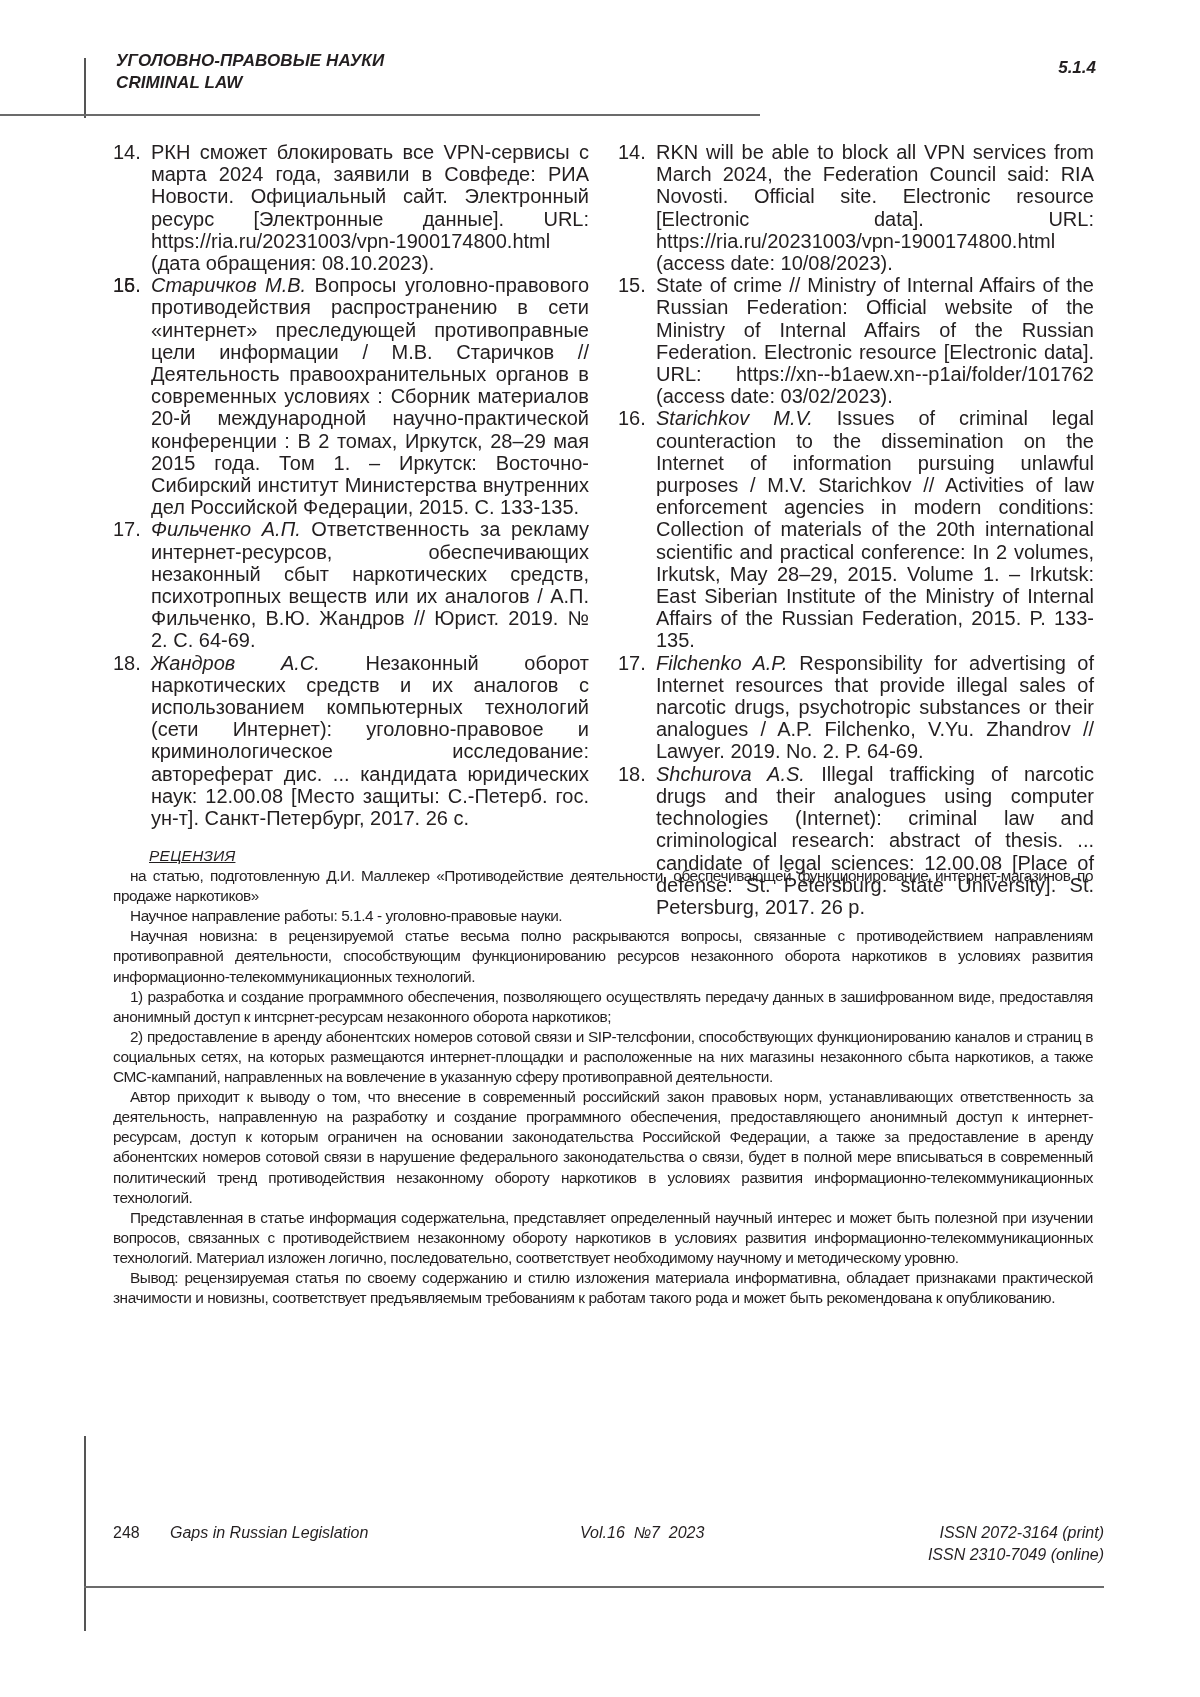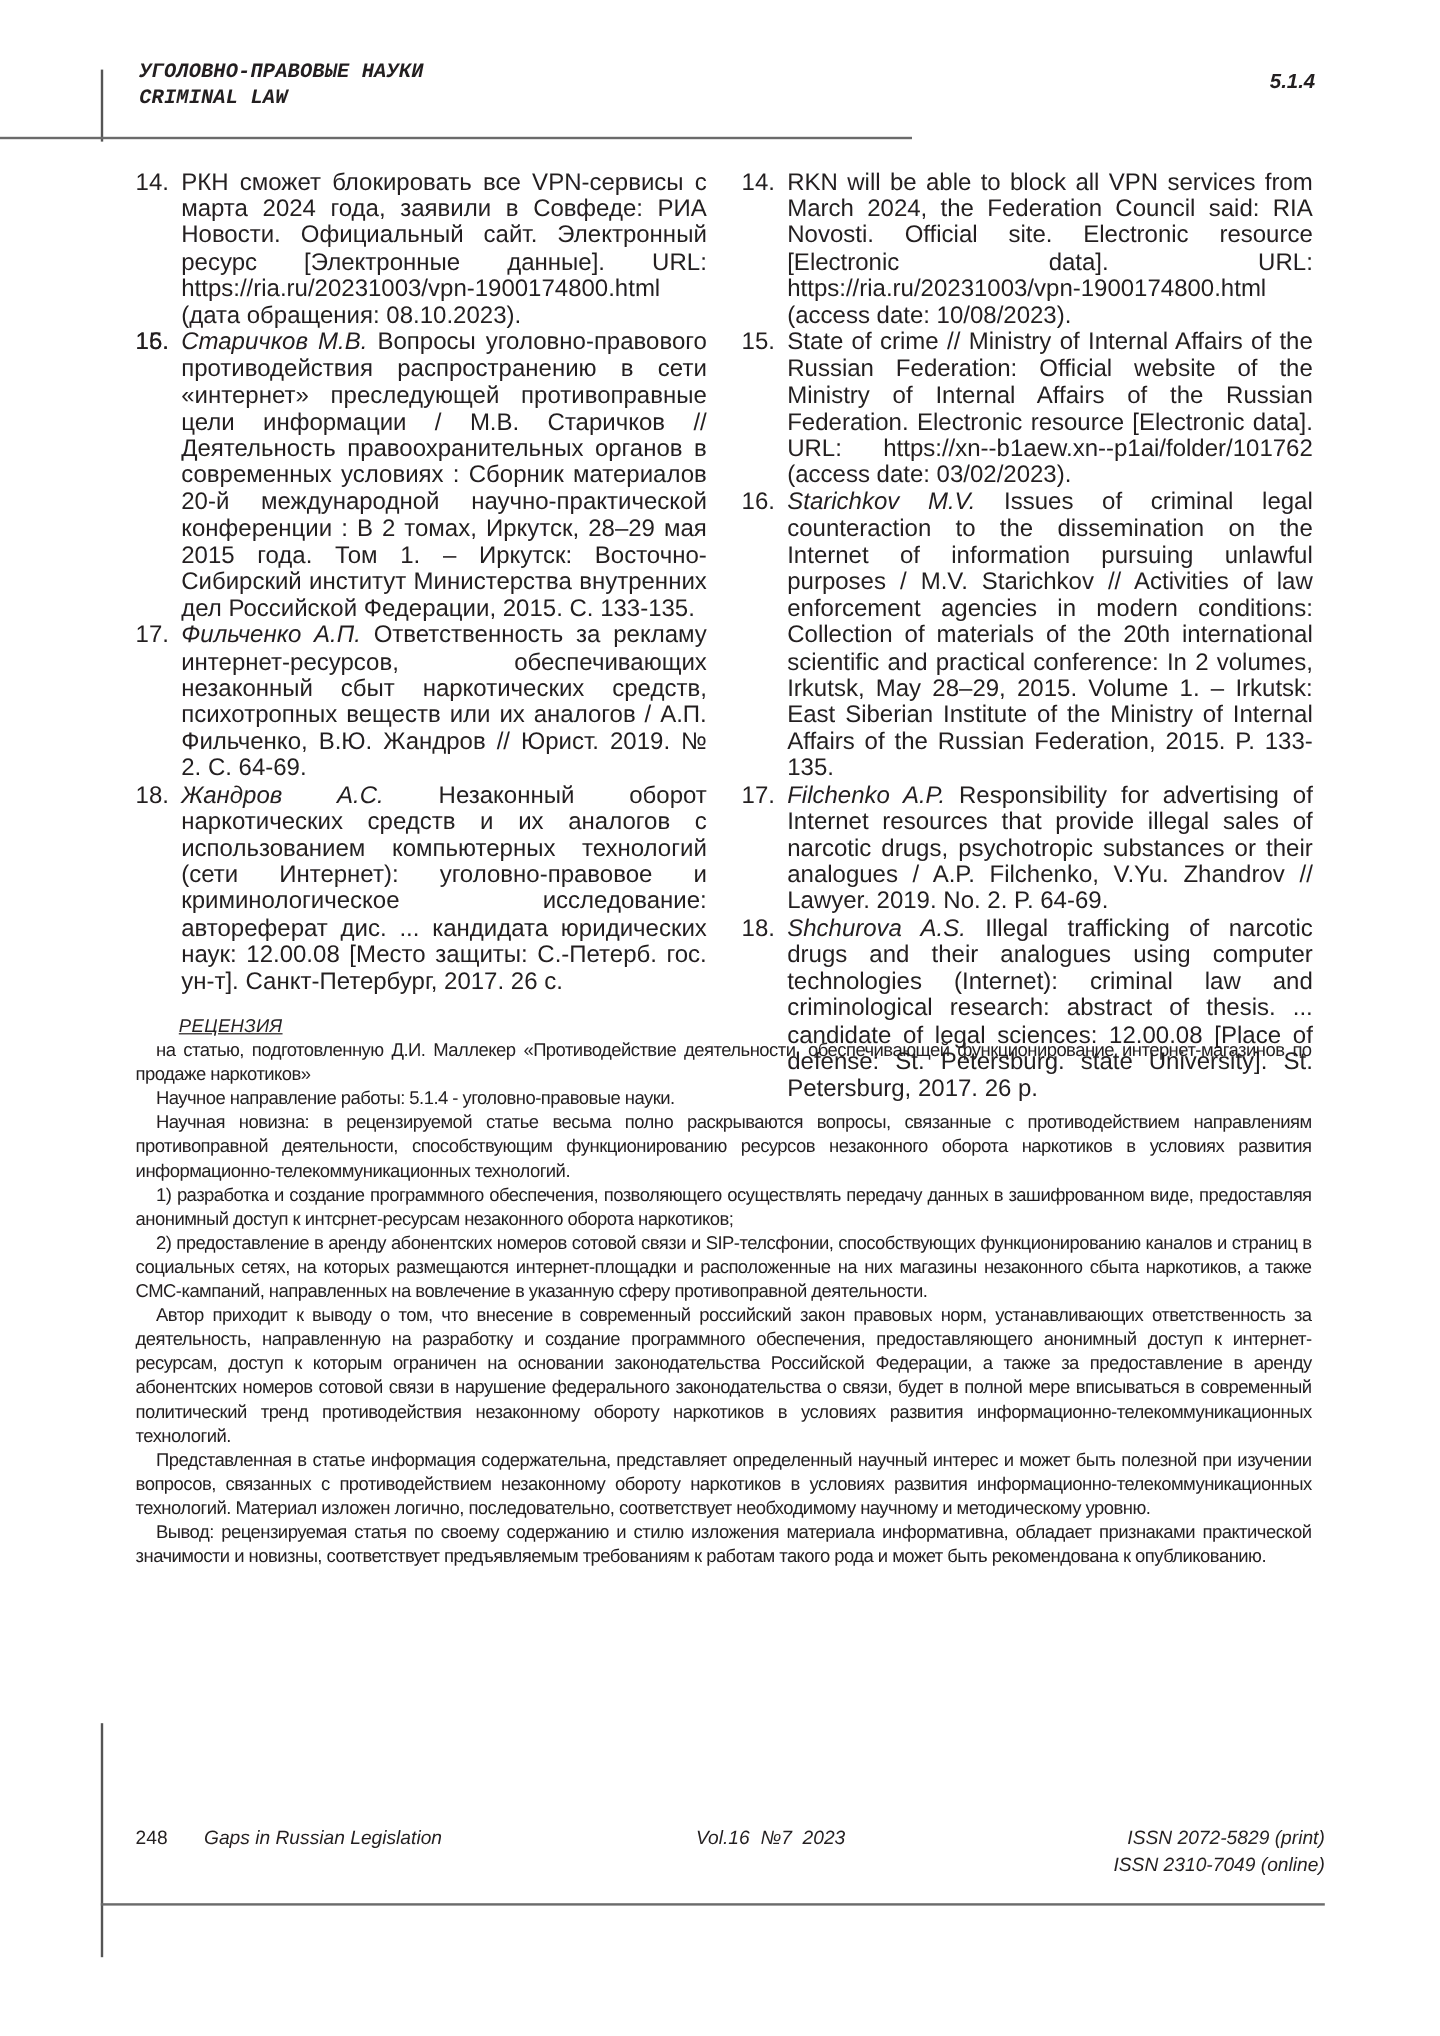--- a/index.html
+++ b/index.html
@@ -3,21 +3,21 @@
 <meta charset="utf-8">
 <style>
   html, body { margin: 0; padding: 0; background: #ffffff; }
   body { width: 1200px; height: 1697px; position: relative; overflow: hidden;
          font-family: "Liberation Sans", "DejaVu Sans", sans-serif; color: #231f20; }
 
   
   .hdr-vline { position: absolute; left: 84px; top: 58px; width: 1.5px; height: 60px; background: #555; }
   .hdr-hline { position: absolute; left: 0; top: 114px; width: 760px; height: 2px; background: #6b6b6b; }
   .hdr-title { position: absolute; left: 116px; top: 50px; font-style: italic; font-weight: bold;
-               font-size: 17px; line-height: 22px; letter-spacing: 0.1px; font-family: Liberation Mono, monospace; }
+               font-size: 17px; line-height: 22px; letter-spacing: 0.1px; }
   .hdr-code { position: absolute; right: 104px; top: 58px; font-style: italic; font-weight: bold; font-size: 17px; }
 
   
   .refs { position: absolute; top: 141px; font-size: 20px; line-height: 22.2px; }
   .refs.ru { left: 113px; width: 476px; }
   .refs.en { left: 618px; width: 476px; }
   .ref { position: relative; padding-left: 38px; text-align: justify; }
   .ref .num { position: absolute; left: 0; top: 0; }
   .ref .author { font-style: italic; }
 
@@ -74,15 +74,15 @@
   <p>Представленная в статье информация содержательна, представляет определенный научный интерес и может быть полезной при изучении вопросов, связанных с противодействием незаконному обороту наркотиков в условиях развития информационно-телекоммуникационных технологий. Материал изложен логично, последовательно, соответствует необходимому научному и методическому уровню.</p>
   <p>Вывод: рецензируемая статья по своему содержанию и стилю изложения материала информативна, обладает признаками практической значимости и новизны, соответствует предъявляемым требованиям к работам такого рода и может быть рекомендована к опубликованию.</p>
 </div>
 
 <div class="ftr-vline"></div>
 <div class="ftr-hline"></div>
 <div class="ftr ftr-page">248</div>
 <div class="ftr ftr-journal">Gaps in Russian Legislation</div>
 <div class="ftr ftr-vol" style="white-space: pre;">Vol.16  №7  2023</div>
 <div class="ftr ftr-issn">
-  <div>ISSN 2072-5829 (print)</div>
+  <div>ISSN 2072-3164 (print)</div>
   <div>ISSN 2310-7049 (online)</div>
 </div>
 
 </body></html>

